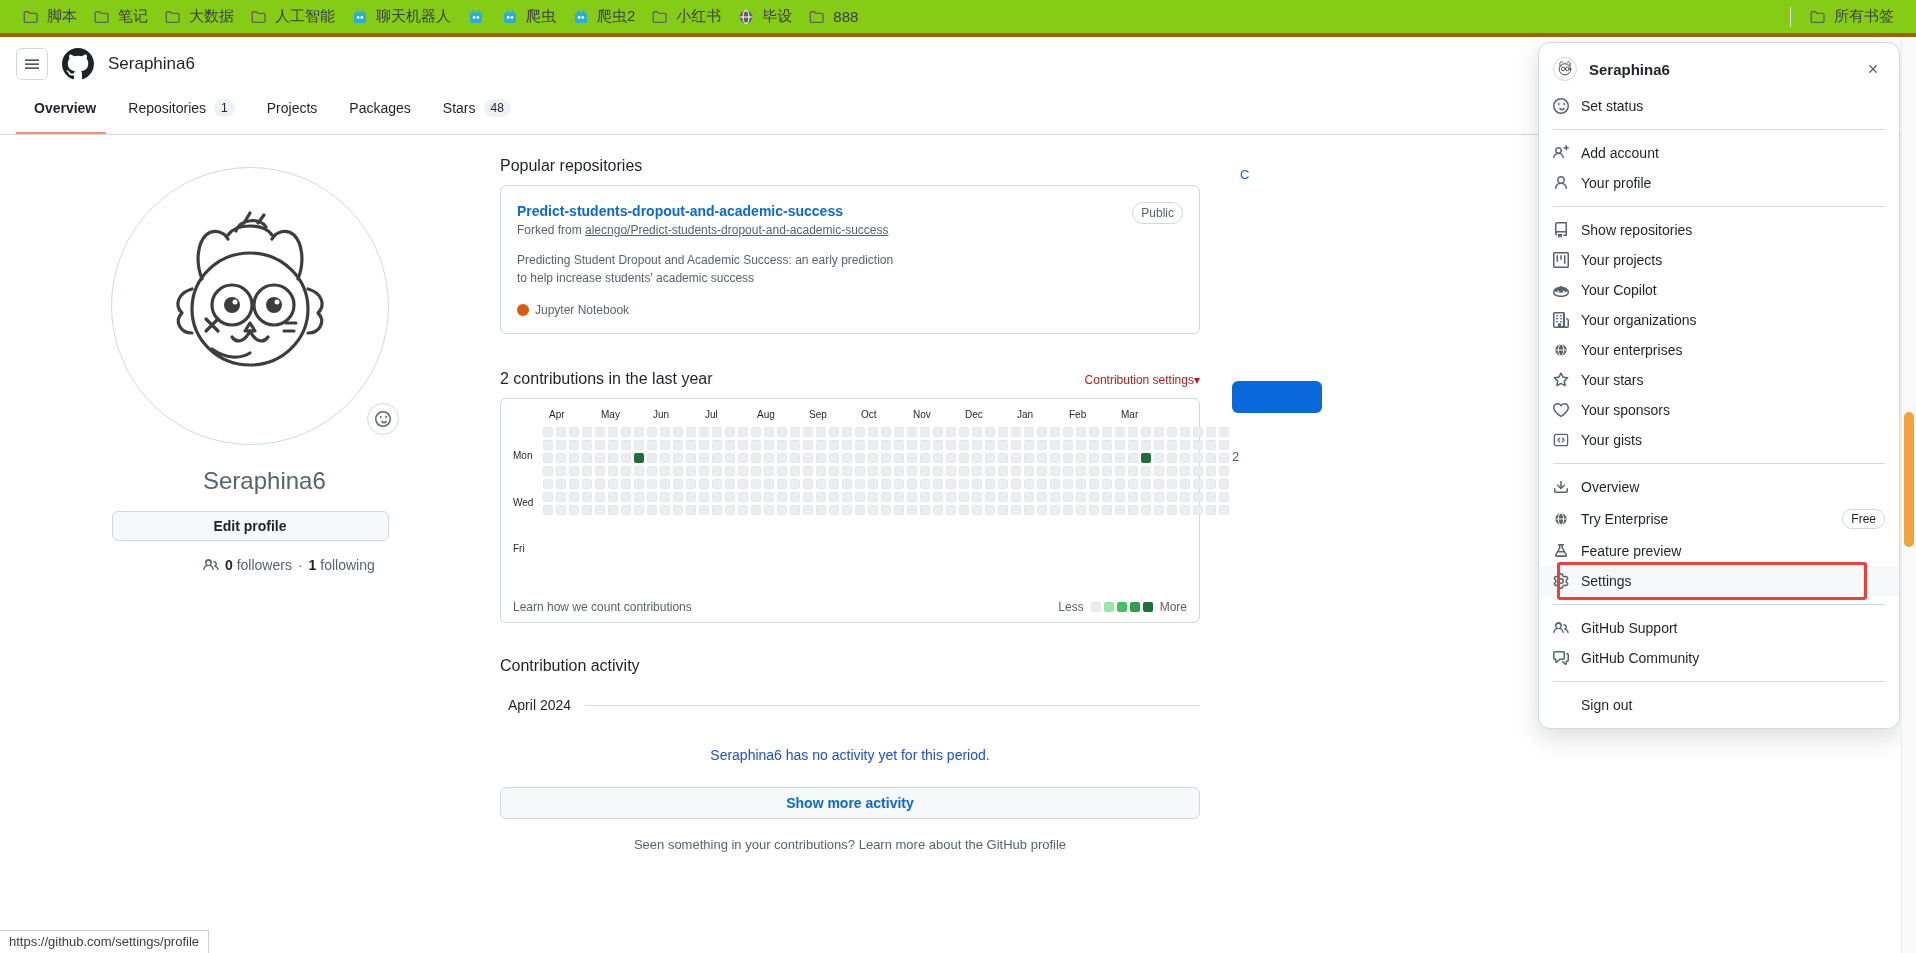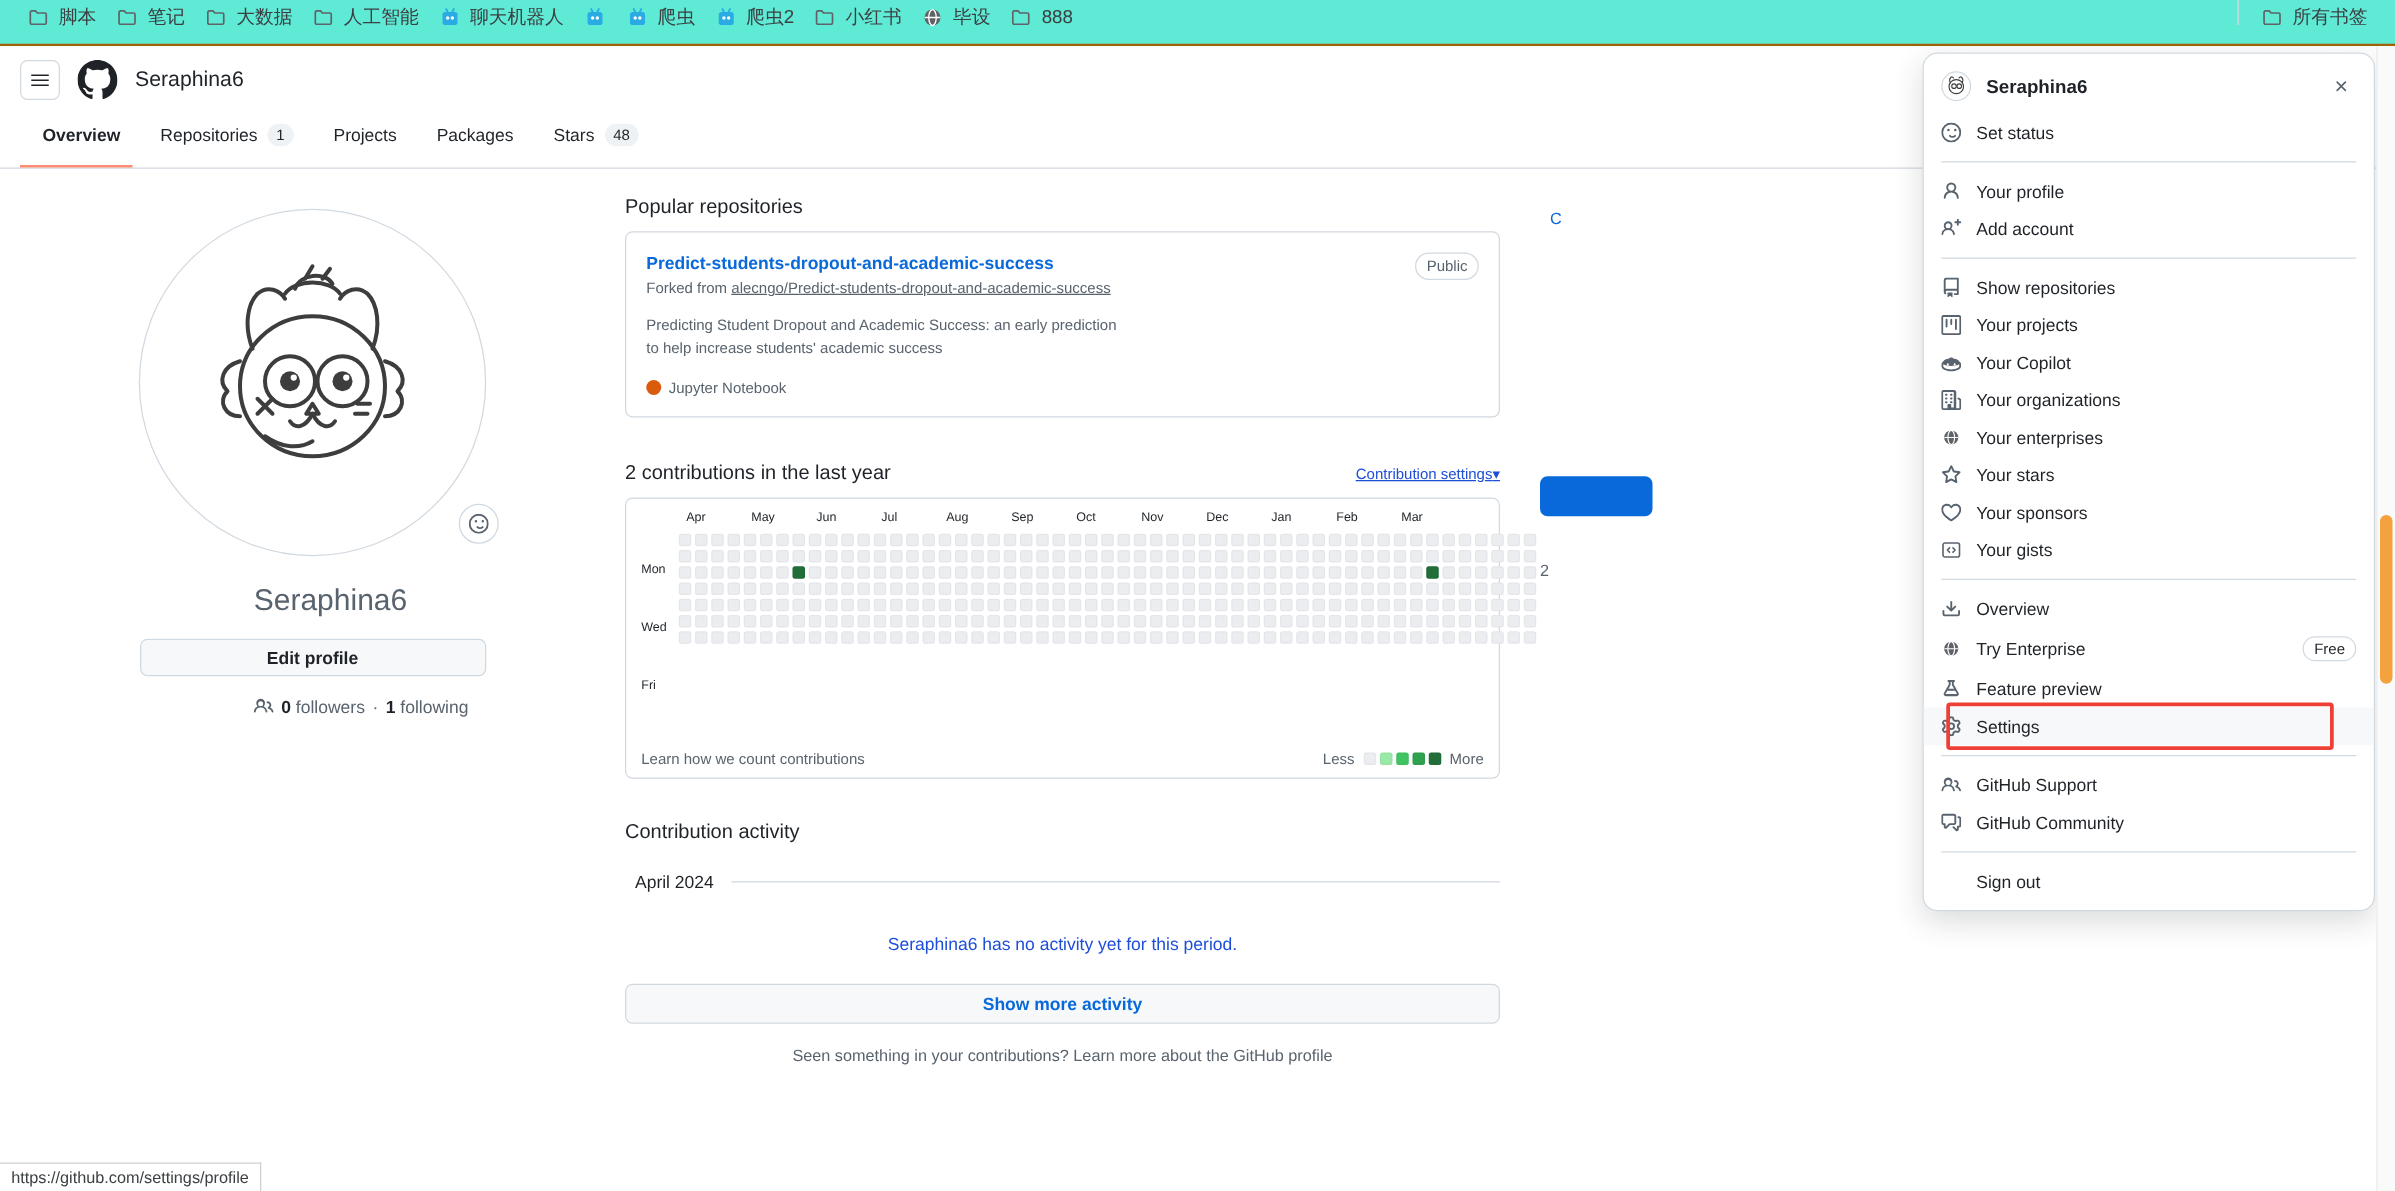--- a/index.html
+++ b/index.html
@@ -7,25 +7,25 @@
     margin: 0; padding: 0;
     width: 1916px; height: 953px;
     overflow: hidden;
     font-family: "Liberation Sans", sans-serif;
     background: #ffffff;
   }
 
   
   .bookmark-bar {
     height: 37px;
-    background: #5eead4;
+    background: #84cc16;
     display: flex;
-    align-items: flex-start;
+    align-items: center;
     padding: 0 14px;
-    border-bottom: 2px solid #a16207;
+    border-bottom: 4px solid #a16207;
     position: relative;
   }
   .bm {
     display: flex; align-items: center;
     gap: 7px;
     padding: 4px 8px;
     border-radius: 4px;
     cursor: pointer;
     white-space: nowrap;
   }
@@ -190,21 +190,21 @@
   }
   .lang-dot {
     width: 12px; height: 12px; border-radius: 50%; display: inline-block;
   }
 
   .contrib-header {
     display: flex; align-items: baseline; margin-top: 36px;
   }
   .contrib-title { font-size: 16px; color: #1f2328; }
   .contrib-settings {
-    margin-left: auto; font-size: 12px; color: #1d4ed8; cursor: pointer; text-decoration: underline;
+    margin-left: auto; font-size: 12px; color: #b91c1c; cursor: pointer;
   }
 
   .contrib-card {
     border: 1px solid #d1d9e0; border-radius: 6px;
     margin-top: 10px; padding: 10px 12px 8px 12px; background: #fff;
   }
   .cal-grid { display: flex; }
   .cal-daylabels {
     width: 30px; flex: 0 0 30px;
     display: flex; flex-direction: column;
@@ -1153,32 +1153,32 @@
             <svg viewBox="0 0 16 16" fill="currentColor">
               <path d="M8 0a8 8 0 1 1 0 16A8 8 0 0 1 8 0M1.5 8a6.5 6.5 0 1 0 13 0 6.5 6.5 0 0 0-13 0m4.879 2.121a.75.75 0 0 1 1.06 0 2.21 2.21 0 0 0 3.122 0 .75.75 0 1 1 1.061 1.06 3.71 3.71 0 0 1-5.243 0 .75.75 0 0 1 0-1.06M5.75 7a1 1 0 1 1 0-2 1 1 0 0 1 0 2m5.5 0a1 1 0 1 1 0-2 1 1 0 0 1 0 2"></path>
             </svg>
           </span>
           <span>Set status</span>
         </div>
         <div class="um-sep"></div>
         <div class="um-item">
           <span class="um-ico">
             <svg viewBox="0 0 16 16" fill="currentColor">
+              <path d="M5.5 3.5a2 2 0 1 0 0 4 2 2 0 0 0 0-4M2 5.5a3.5 3.5 0 1 1 5.898 2.549 5.5 5.5 0 0 1 3.034 4.084.75.75 0 1 1-1.482.235 4 4 0 0 0-7.9 0 .75.75 0 0 1-1.482-.236A5.5 5.5 0 0 1 3.1 8.049 3.5 3.5 0 0 1 2 5.5M13.25 0a.75.75 0 0 1 .75.75V2h1.25a.75.75 0 0 1 0 1.5H14v1.25a.75.75 0 0 1-1.5 0V3.5h-1.25a.75.75 0 0 1 0-1.5h1.25V.75A.75.75 0 0 1 13.25 0"></path>
+            </svg>
+          </span>
+          <span>Add account</span>
+        </div>
+        <div class="um-item">
+          <span class="um-ico">
+            <svg viewBox="0 0 16 16" fill="currentColor">
               <path d="M10.561 8.073a6 6 0 0 1 3.432 5.142.75.75 0 1 1-1.498.07 4.5 4.5 0 0 0-8.99 0 .75.75 0 0 1-1.498-.07 6 6 0 0 1 3.431-5.142 3.999 3.999 0 1 1 5.123 0M10.5 5a2.5 2.5 0 1 0-5 0 2.5 2.5 0 0 0 5 0"></path>
             </svg>
           </span>
           <span>Your profile</span>
-        </div>
-        <div class="um-item">
-          <span class="um-ico">
-            <svg viewBox="0 0 16 16" fill="currentColor">
-              <path d="M5.5 3.5a2 2 0 1 0 0 4 2 2 0 0 0 0-4M2 5.5a3.5 3.5 0 1 1 5.898 2.549 5.5 5.5 0 0 1 3.034 4.084.75.75 0 1 1-1.482.235 4 4 0 0 0-7.9 0 .75.75 0 0 1-1.482-.236A5.5 5.5 0 0 1 3.1 8.049 3.5 3.5 0 0 1 2 5.5M13.25 0a.75.75 0 0 1 .75.75V2h1.25a.75.75 0 0 1 0 1.5H14v1.25a.75.75 0 0 1-1.5 0V3.5h-1.25a.75.75 0 0 1 0-1.5h1.25V.75A.75.75 0 0 1 13.25 0"></path>
-            </svg>
-          </span>
-          <span>Add account</span>
         </div>
         <div class="um-sep"></div>
         <div class="um-item">
           <span class="um-ico">
             <svg viewBox="0 0 16 16" fill="#59636e">
               <path d="M2 2.5A2.5 2.5 0 0 1 4.5 0h8.75a.75.75 0 0 1 .75.75v12.5a.75.75 0 0 1-.75.75h-2.5a.75.75 0 0 1 0-1.5h1.75v-2h-8a1 1 0 0 0-.714 1.7.75.75 0 1 1-1.072 1.05A2.5 2.5 0 0 1 2 11.5Zm10.5-1h-8a1 1 0 0 0-1 1v6.708A2.5 2.5 0 0 1 4.5 9h8ZM5 12.25a.25.25 0 0 1 .25-.25h3.5a.25.25 0 0 1 .25.25v3.25a.25.25 0 0 1-.4.2l-1.45-1.087a.25.25 0 0 0-.3 0L5.4 15.7a.25.25 0 0 1-.4-.2Z"></path>
             </svg>
           </span>
           <span>Show repositories</span>
         </div>

